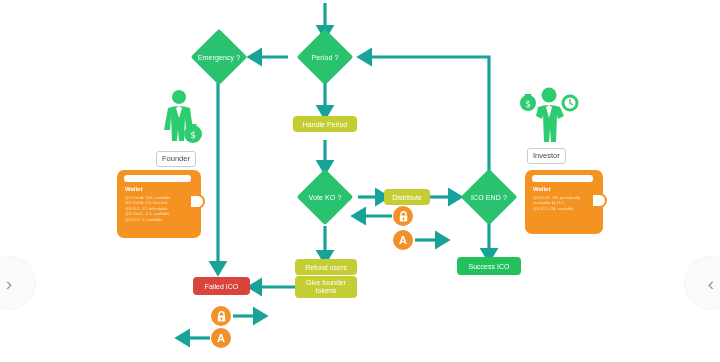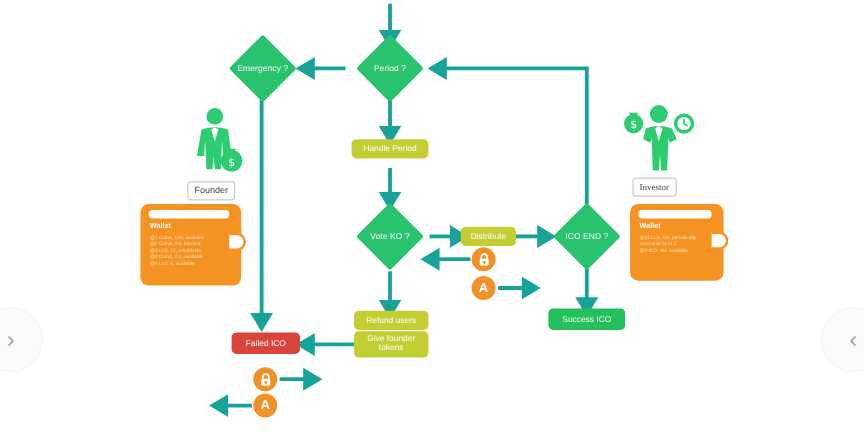--- a/index.html
+++ b/index.html
@@ -287,21 +287,21 @@
       <path d="M19,22 q11,-4 22,0 l4,9 -6,3 -1,-4 -1,27 -5,0 -1,-13 -1,13 -5,0 -1,-27 -1,4 -6,-3 z" fill="#2ecc71"></path>
       <path d="M27,22 l3,11 3,-11 -3,-2 z" fill="#ffffff"></path>
       <circle cx="9" cy="18" r="8" fill="#2ecc71"></circle>
       <path d="M5,9 l8,0 -2,3 -4,0 z" fill="#2ecc71"></path>
       <text x="9" y="22" font-size="9" fill="#ffffff" text-anchor="middle" font-family="DejaVu Sans, sans-serif">$</text>
       <circle cx="51" cy="18" r="8.5" fill="#2ecc71"></circle>
       <circle cx="51" cy="18" r="5.5" fill="#ffffff"></circle>
       <path d="M51,14 L51,18 L54,20" stroke="#2ecc71" stroke-width="1.4" fill="none"></path>
     </svg>
   </div>
-  <div class="tagbox" style="left:527px; top:148px;font-family:Liberation Serif, serif;">Investor</div>
+  <div class="tagbox" style="left:527px; top:148px;">Investor</div>
 
   <div class="wallet" style="left:525px; top:170px; width:78px; height:64px;">
     <span class="w-slot"></span>
     <span class="w-title">Wallet</span>
     <div class="w-lines">
       <div class="w-line">@01:LLD, 1M, periodically</div>
       <div class="w-line">reachable by LLC</div>
       <div class="w-line">@0:ICO, 1M, available</div>
     </div>
     <span class="w-clasp"></span>

